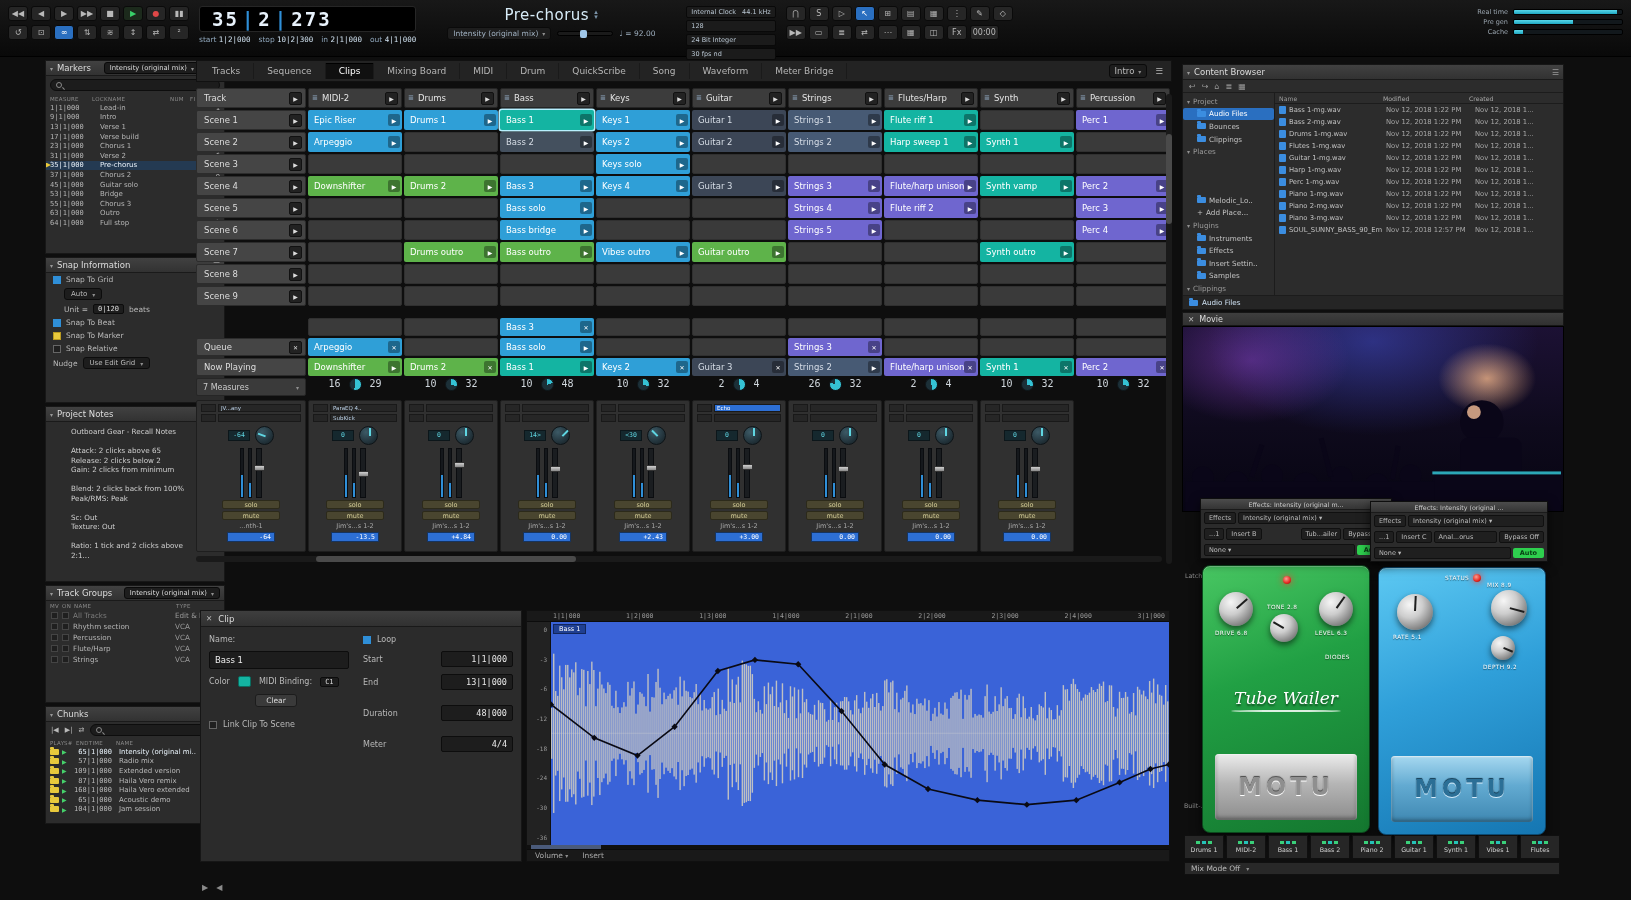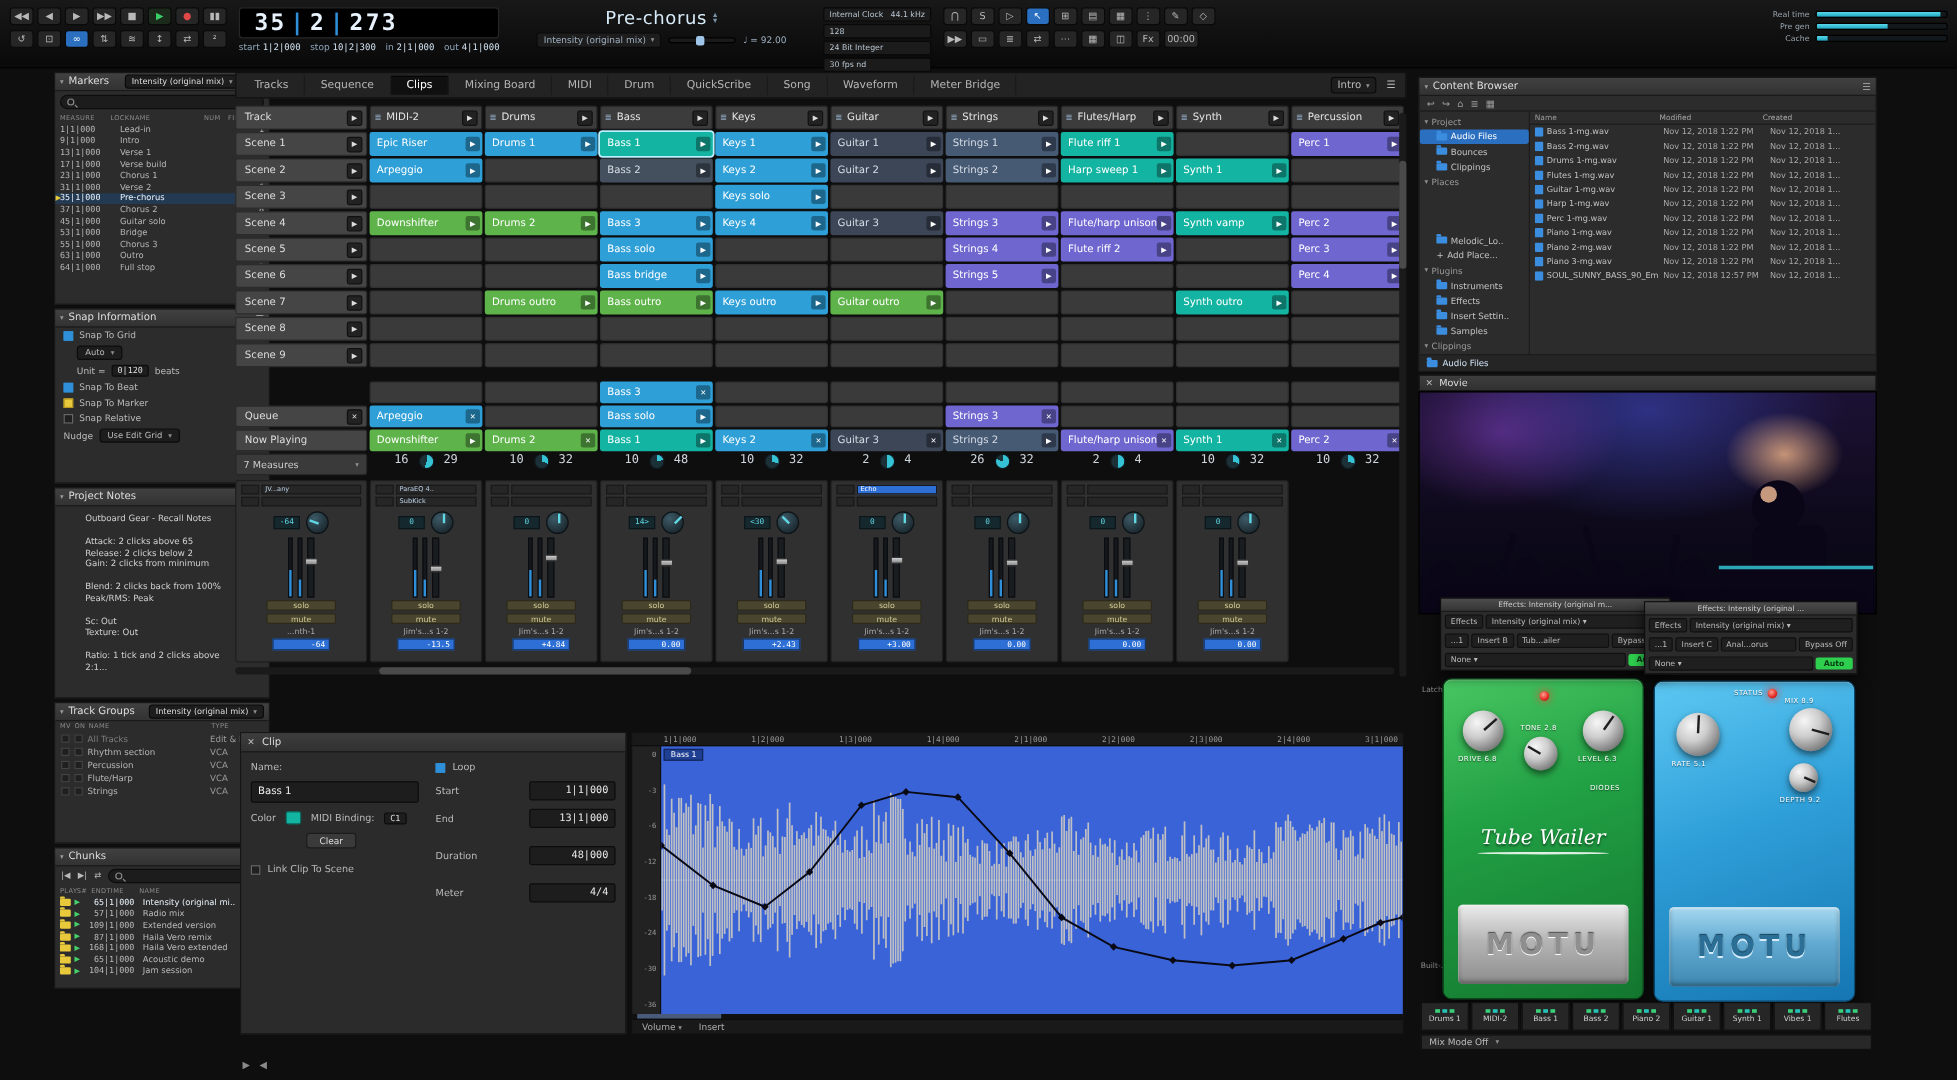--- a/index.html
+++ b/index.html
@@ -841,21 +841,21 @@
         <div class="ecell"></div>
         <div class="clip" style="background: rgb(94, 179, 74);">
           <span class="cn">Drums outro</span>
           <span class="cbtn">▶</span>
         </div>
         <div class="clip" style="background: rgb(94, 179, 74);">
           <span class="cn">Bass outro</span>
           <span class="cbtn">▶</span>
         </div>
         <div class="clip" style="background: rgb(47, 159, 215);">
-          <span class="cn">Keys outro</span>
+          <span class="cn">Vibes outro</span>
           <span class="cbtn">▶</span>
         </div>
         <div class="clip" style="background: rgb(94, 179, 74);">
           <span class="cn">Guitar outro</span>
           <span class="cbtn">▶</span>
         </div>
         <div class="ecell"></div>
         <div class="ecell"></div>
         <div class="clip" style="background: rgb(20, 180, 162);">
           <span class="cn">Synth outro</span>
@@ -1933,21 +1933,21 @@
     <div id="fx-host">
         <div class="fxwin a">
           <div class="fxtb">Effects: Intensity (original m...</div>
           <div class="fxrow">
             <span class="fxcell">Effects</span>
             <span class="fxcell" style="flex: 1 1 0%;">Intensity (original mix) ▾</span>
           </div>
           <div class="fxrow">
             <span class="fxcell">...1</span>
             <span class="fxcell">Insert B</span>
-            <span class="fxcell" style="flex: 1 1 0%;">Tub...ailer</span>
+            <span class="fxcell" style="flex: 1 1 0%; margin-left: 37px;">Tub...ailer</span>
             <span class="fxcell">Bypass Off</span>
           </div>
           <div class="fxrow">
             <span class="fxcell" style="flex: 1 1 0%;">None ▾</span>
             <span class="fxauto">Auto</span>
           </div>
         </div>
         <div class="fxwin b">
           <div class="fxtb">Effects: Intensity (original ...</div>
           <div class="fxrow">

